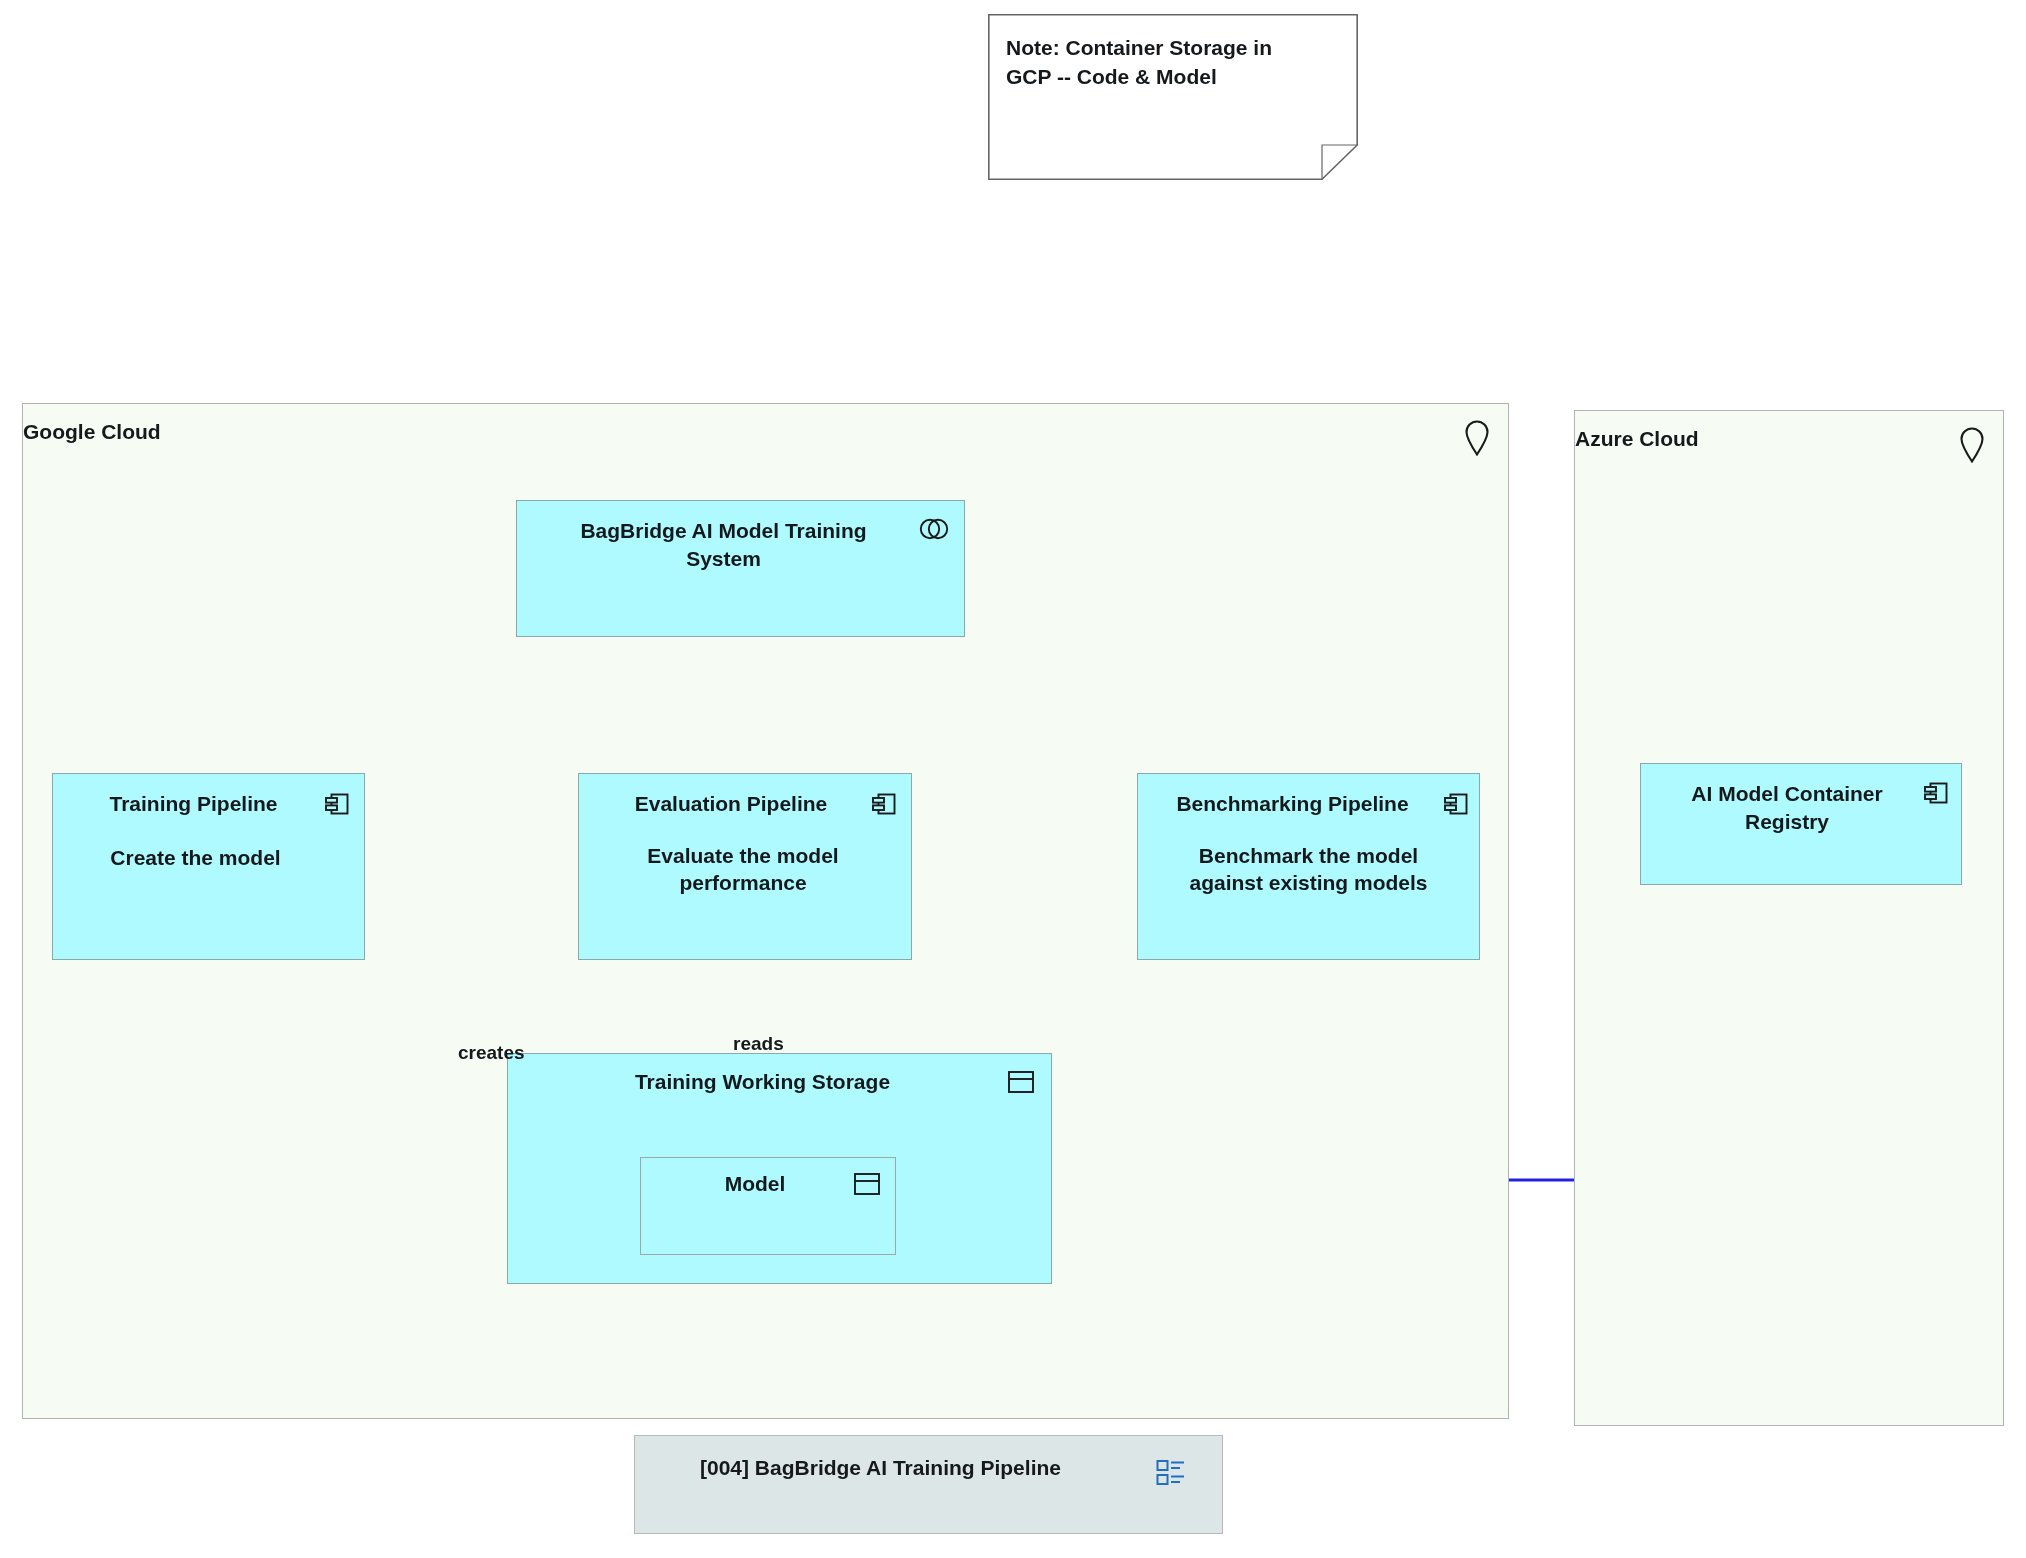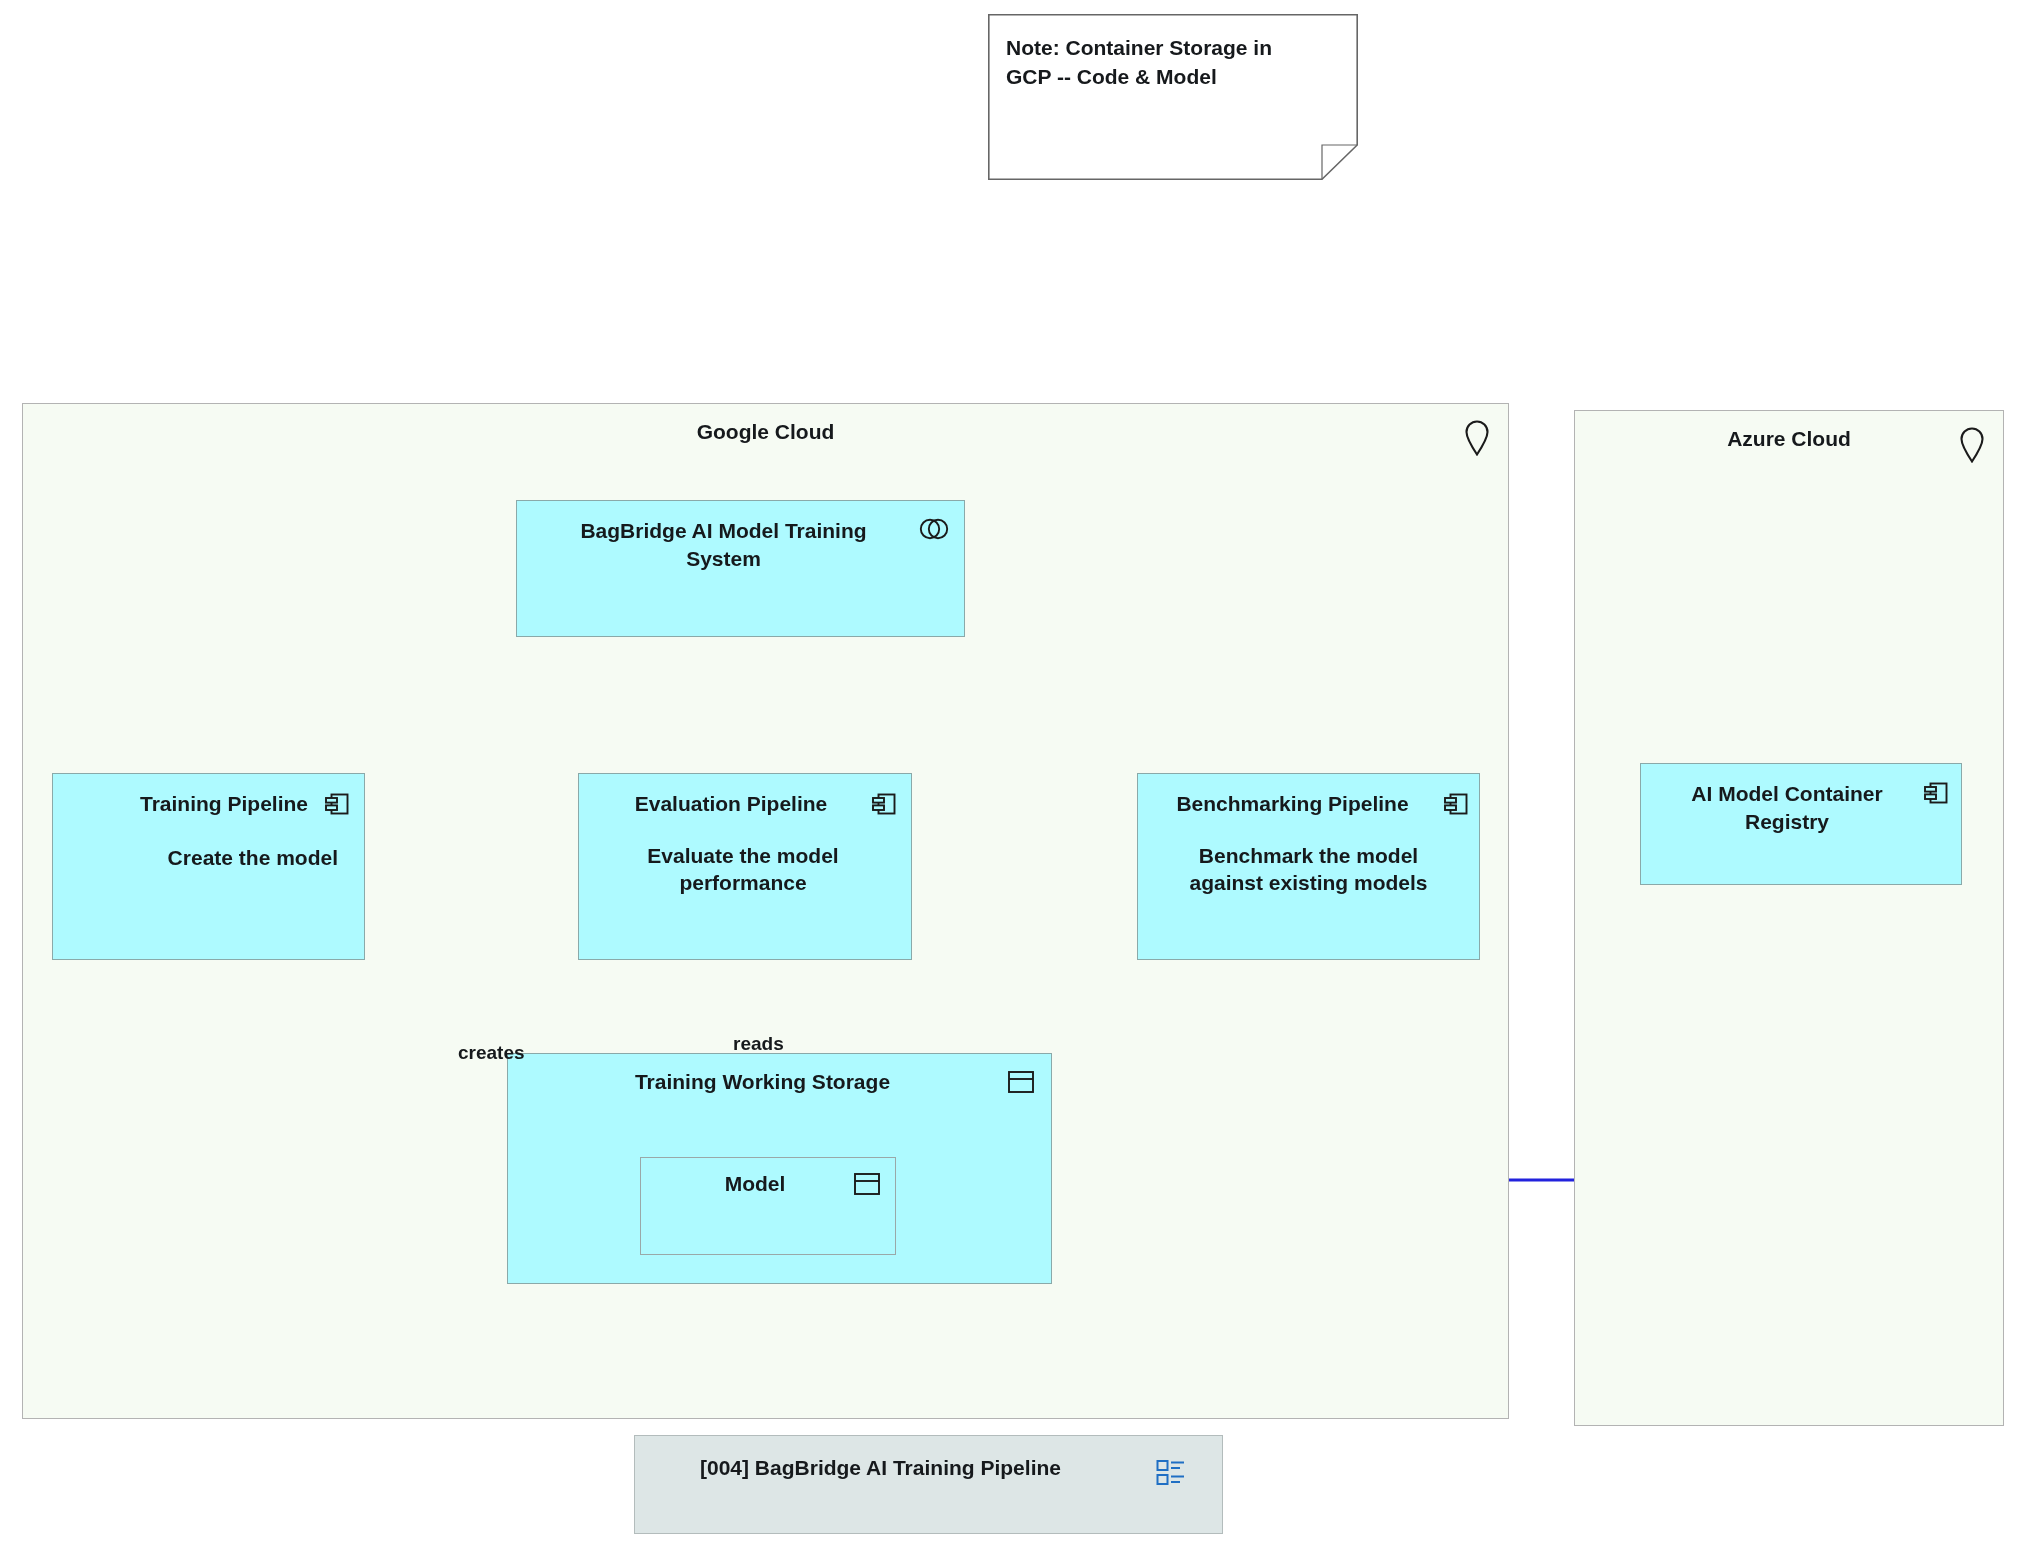--- a/index.html
+++ b/index.html
@@ -50,21 +50,21 @@
     position: absolute;
     box-sizing: border-box;
     border: 1.5px solid #b3b3b3;
     background: #f6fbf3;
   }
   .boundary-title {
     position: absolute;
     top: 16px;
     left: 0;
     right: 0;
-    text-align: center;
+    text-align: left;
     font-size: 21px;
     font-weight: bold;
     color: #16191c;
   }
 
   
   .note {
     position: absolute;
     box-sizing: border-box;
     background: #ffffff;
@@ -206,21 +206,21 @@
   <div class="node" style="left:516px; top:500px; width:449px; height:137px;">
     <div class="node-title" style="padding-right:60px;">BagBridge AI Model Training System</div>
     <span class="icon" style="right:14px; top:16px;">
       <svg width="32" height="24" viewBox="0 0 32 24">
         <circle cx="12" cy="12" r="9.2" fill="none" stroke="#1b1b1b" stroke-width="1.9"></circle>
         <circle cx="20" cy="12" r="9.2" fill="none" stroke="#1b1b1b" stroke-width="1.9"></circle>
       </svg>
     </span>
   </div>
 
-  <div class="node" style="left:52px; top:773px; width:313px; height:187px;text-align:right;">
+  <div class="node" style="left:52px; top:773px; width:313px; height:187px;">
     <div class="node-title" style="padding-right:56px;">Training Pipeline</div>
     <div class="node-desc" style="padding-top:26px;">Create the model</div>
     <span class="icon" style="right:14px; top:17px;">
       <svg width="26" height="26" viewBox="0 0 26 26">
         <rect x="7.5" y="3.5" width="16" height="19" fill="none" stroke="#1b1b1b" stroke-width="1.9"></rect>
         <rect x="2" y="7" width="11" height="4.6" fill="#aefaff" stroke="#1b1b1b" stroke-width="1.9"></rect>
         <rect x="2" y="14.4" width="11" height="4.6" fill="#aefaff" stroke="#1b1b1b" stroke-width="1.9"></rect>
       </svg>
     </span>
   </div>

